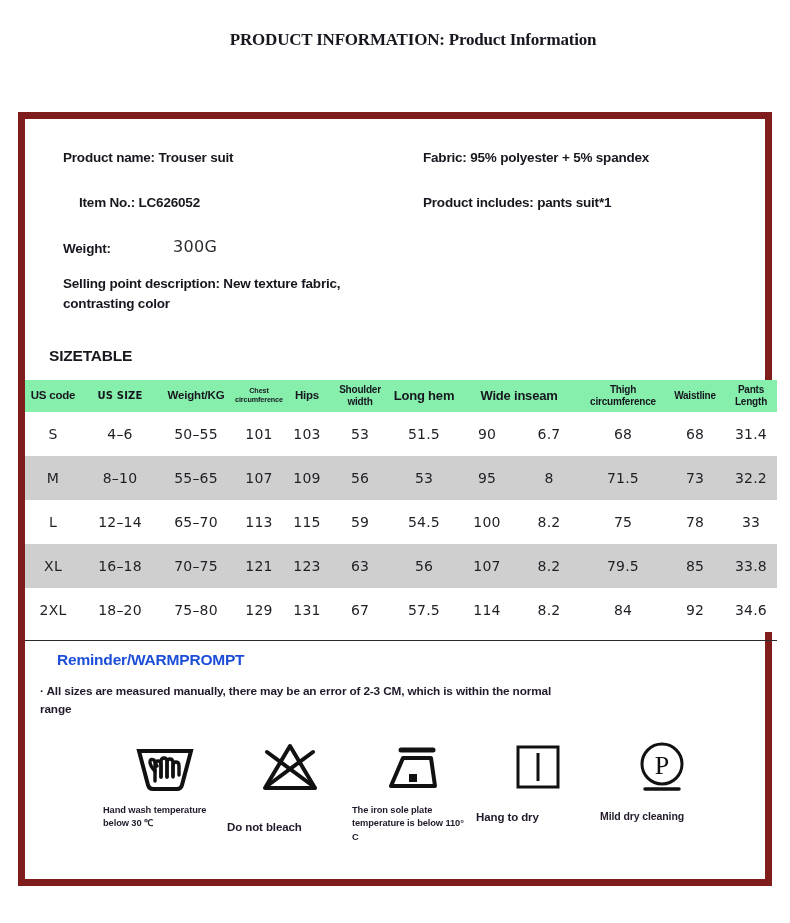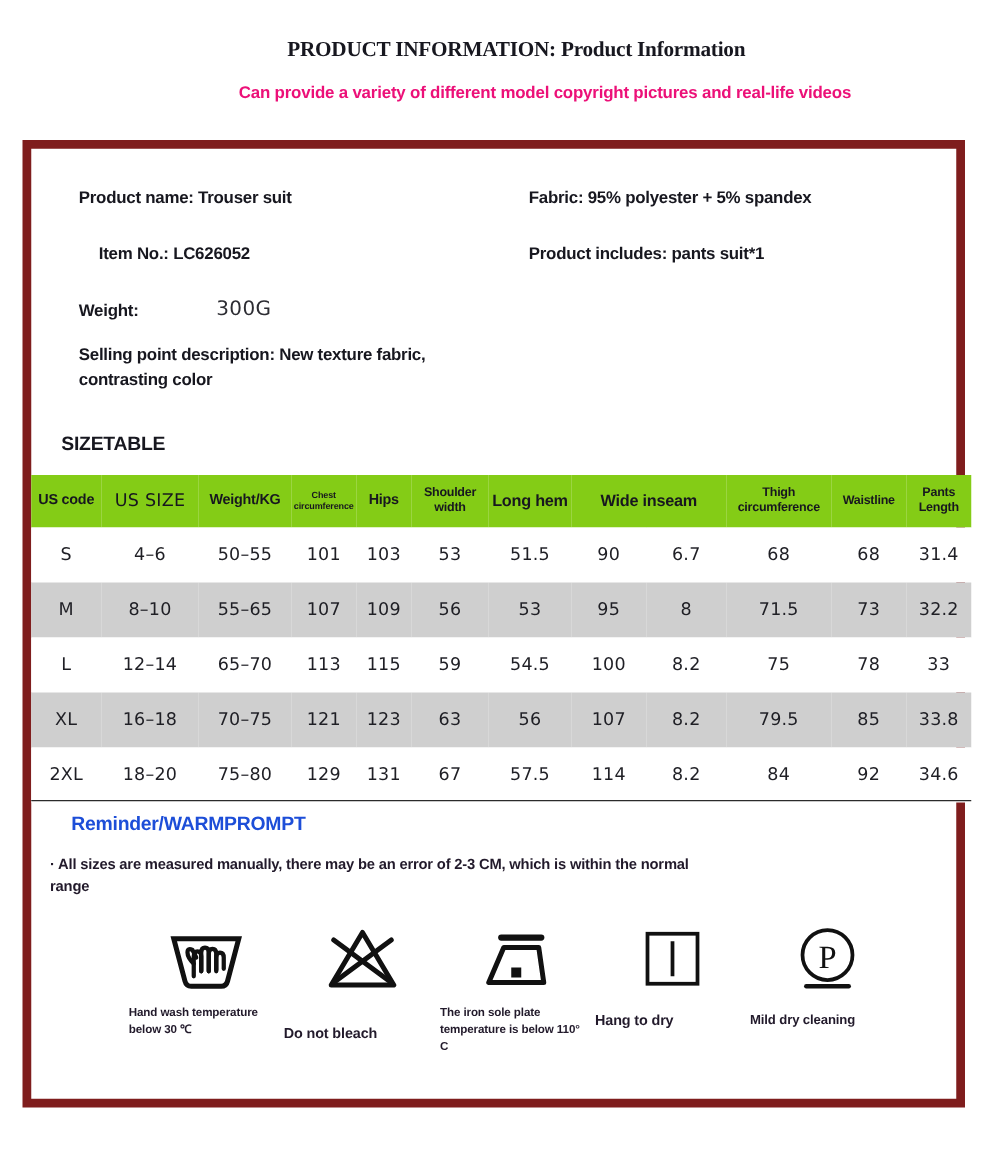--- a/index.html
+++ b/index.html
@@ -100,34 +100,34 @@
     width: 752px;
     border-collapse: collapse;
     table-layout: fixed;
   }
   .size-table th, .size-table td {
     text-align: center;
     vertical-align: middle;
     padding: 0;
     border: none;
   }
-  .size-table thead tr { background: #84cc16; height: 42px; }
+  .size-table thead tr { background: #86efac; height: 32px; }
   .size-table thead th {
     font-size: 11.5px;
     font-weight: bold;
     line-height: 1.2;
     color: #17171f;
     letter-spacing: -0.2px;
   }
   .size-table thead th.tiny { font-size: 7.2px; letter-spacing: -0.1px; }
   .size-table thead th.mid  { font-size: 10px; }
   .size-table thead th.plain {
     font-family: "DejaVu Sans", sans-serif;
-    font-weight: normal;
-    font-size: 14px;
+    font-weight: bold;
+    font-size: 10px;
     letter-spacing: 0.2px;
   }
   .size-table thead th.wide-label { font-size: 13px; }
 
   .size-table tbody tr { height: 44px; }
   .size-table tbody tr.odd  { background: #ffffff; }
   .size-table tbody tr.even { background: #cfcfcf; }
   .size-table tbody td {
     font-family: "DejaVu Sans", sans-serif;
     font-size: 14px;
@@ -204,21 +204,20 @@
   .care-cell.c-hang .care-label { font-size: 11.5px; padding-top: 5px; }
   .care-cell.c-dry .care-label  { font-size: 10.5px; padding-top: 5px; }
   .care-cell.c-iron .care-label { width: 120px; }
   .care-cell.c-wash .care-label { width: 125px; }
 </style>
 </head>
 <body>
 
 <div class="header-zone">
   <div class="main-title">PRODUCT INFORMATION: Product Information</div>
-  <div class="subtitle">Can provide a variety of different model copyright pictures and real-life videos</div>
 </div>
 
 <div class="frame">
 
   <div class="info-grid">
     <div class="info-item i-name">Product name: Trouser suit</div>
     <div class="info-item i-fabric">Fabric: 95% polyester + 5% spandex</div>
     <div class="info-item i-item">Item No.: LC626052</div>
     <div class="info-item i-incl">Product includes: pants suit*1</div>
     <div class="info-item i-weight">Weight:</div>

